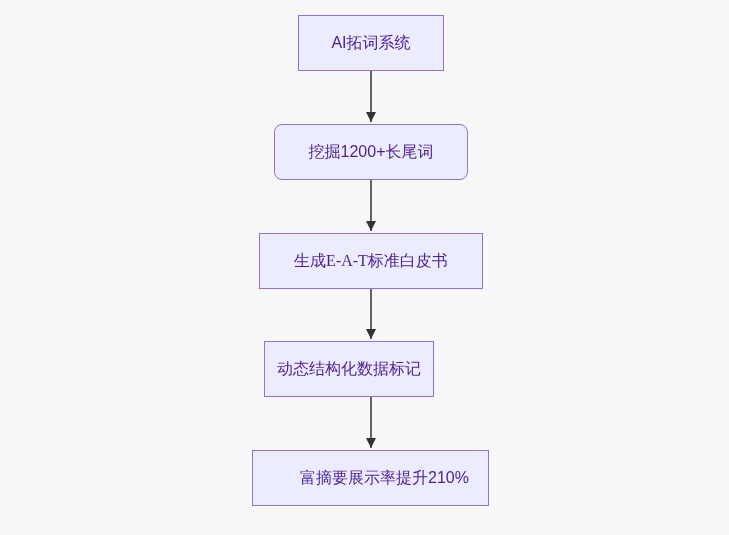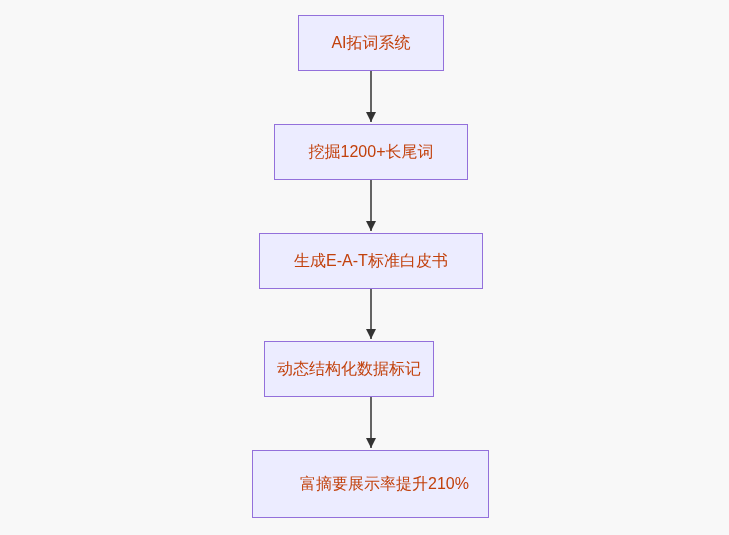--- a/index.html
+++ b/index.html
@@ -20,32 +20,32 @@
     top: 0;
     width: 729px;
     height: 535px;
     pointer-events: none;
   }
   .node {
     position: absolute;
     box-sizing: border-box;
     background: #ECECFF;
     border: 1.5px solid #9370DB;
-    color: #c2410c;
+    color: #4c1d95;
     font-size: 16px;
     display: flex;
     align-items: center;
     justify-content: center;
     white-space: nowrap;
   }
   .n1 { left: 298px; top: 15px;  width: 146px; height: 56px; }
-  .n2 { left: 274px; top: 124px; width: 194px; height: 56px; }
-  .n3 { left: 259px; top: 233px; width: 224px; height: 56px; }
+  .n2 { left: 274px; top: 124px; width: 194px; height: 56px; border-radius: 8px; }
+  .n3 { left: 259px; top: 233px; width: 224px; height: 56px; font-family: Liberation Serif, serif; }
   .n4 { left: 264px; top: 341px; width: 170px; height: 56px; }
-  .n5 { left: 252px; top: 450px; width: 237px; height: 68px; padding-left: 28px; }
+  .n5 { left: 252px; top: 450px; width: 237px; height: 56px; padding-left: 28px; }
 </style>
 </head>
 <body>
 
 <div class="canvas">
 
   <svg class="edges-layer" viewBox="0 0 729 535" xmlns="http://www.w3.org/2000/svg">
     <defs>
       <marker id="arrowhead" viewBox="0 0 10 10" refX="10" refY="5" markerWidth="7" markerHeight="7" orient="auto">
         <path d="M0,0 L10,5 L0,10 z" fill="#333333"></path>

